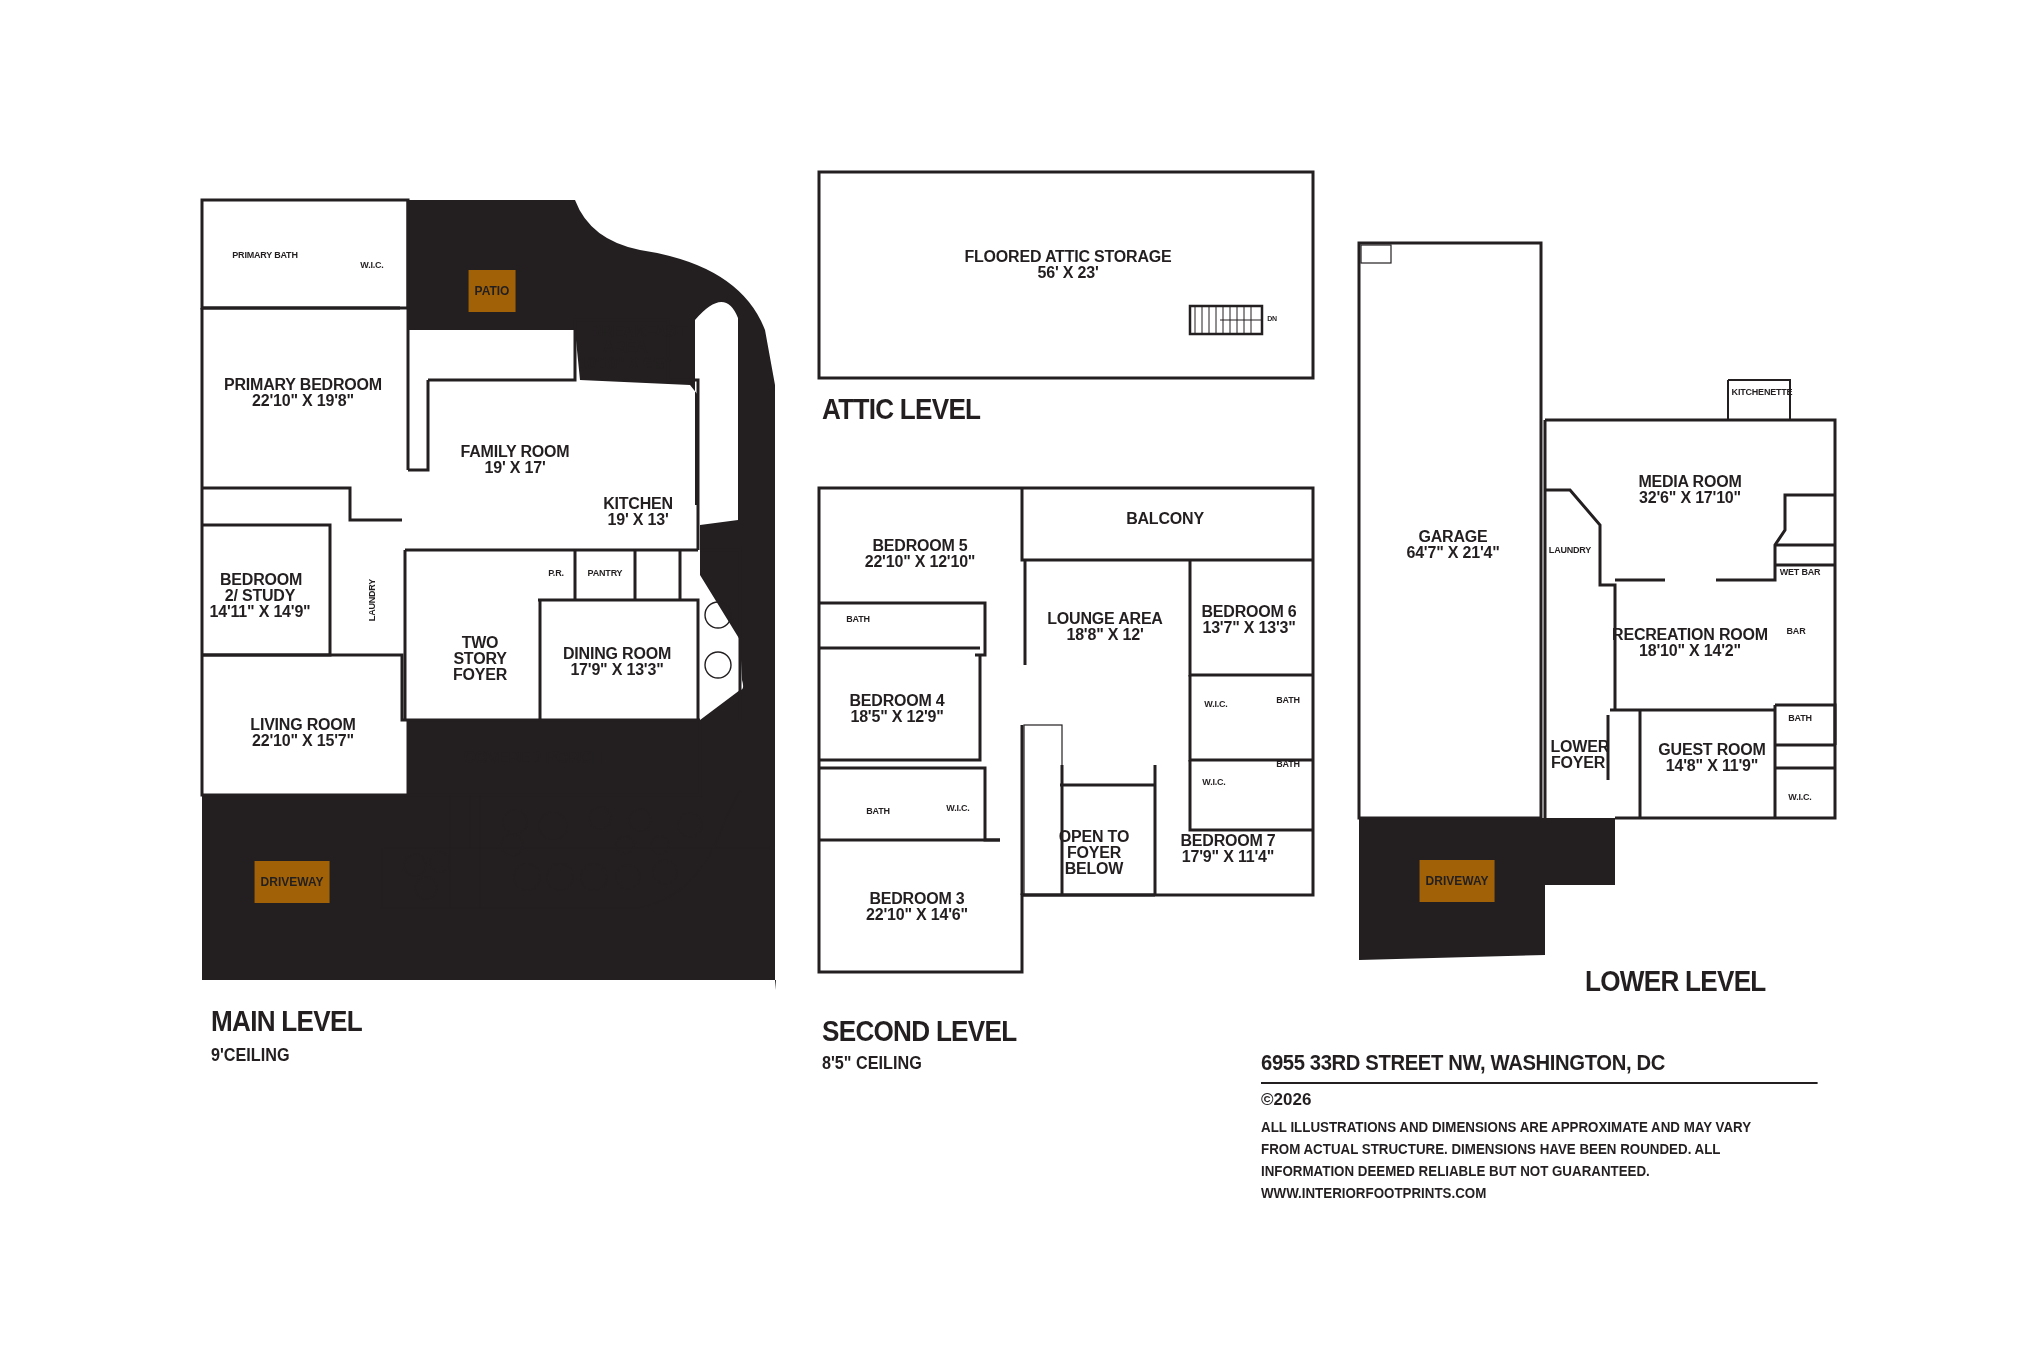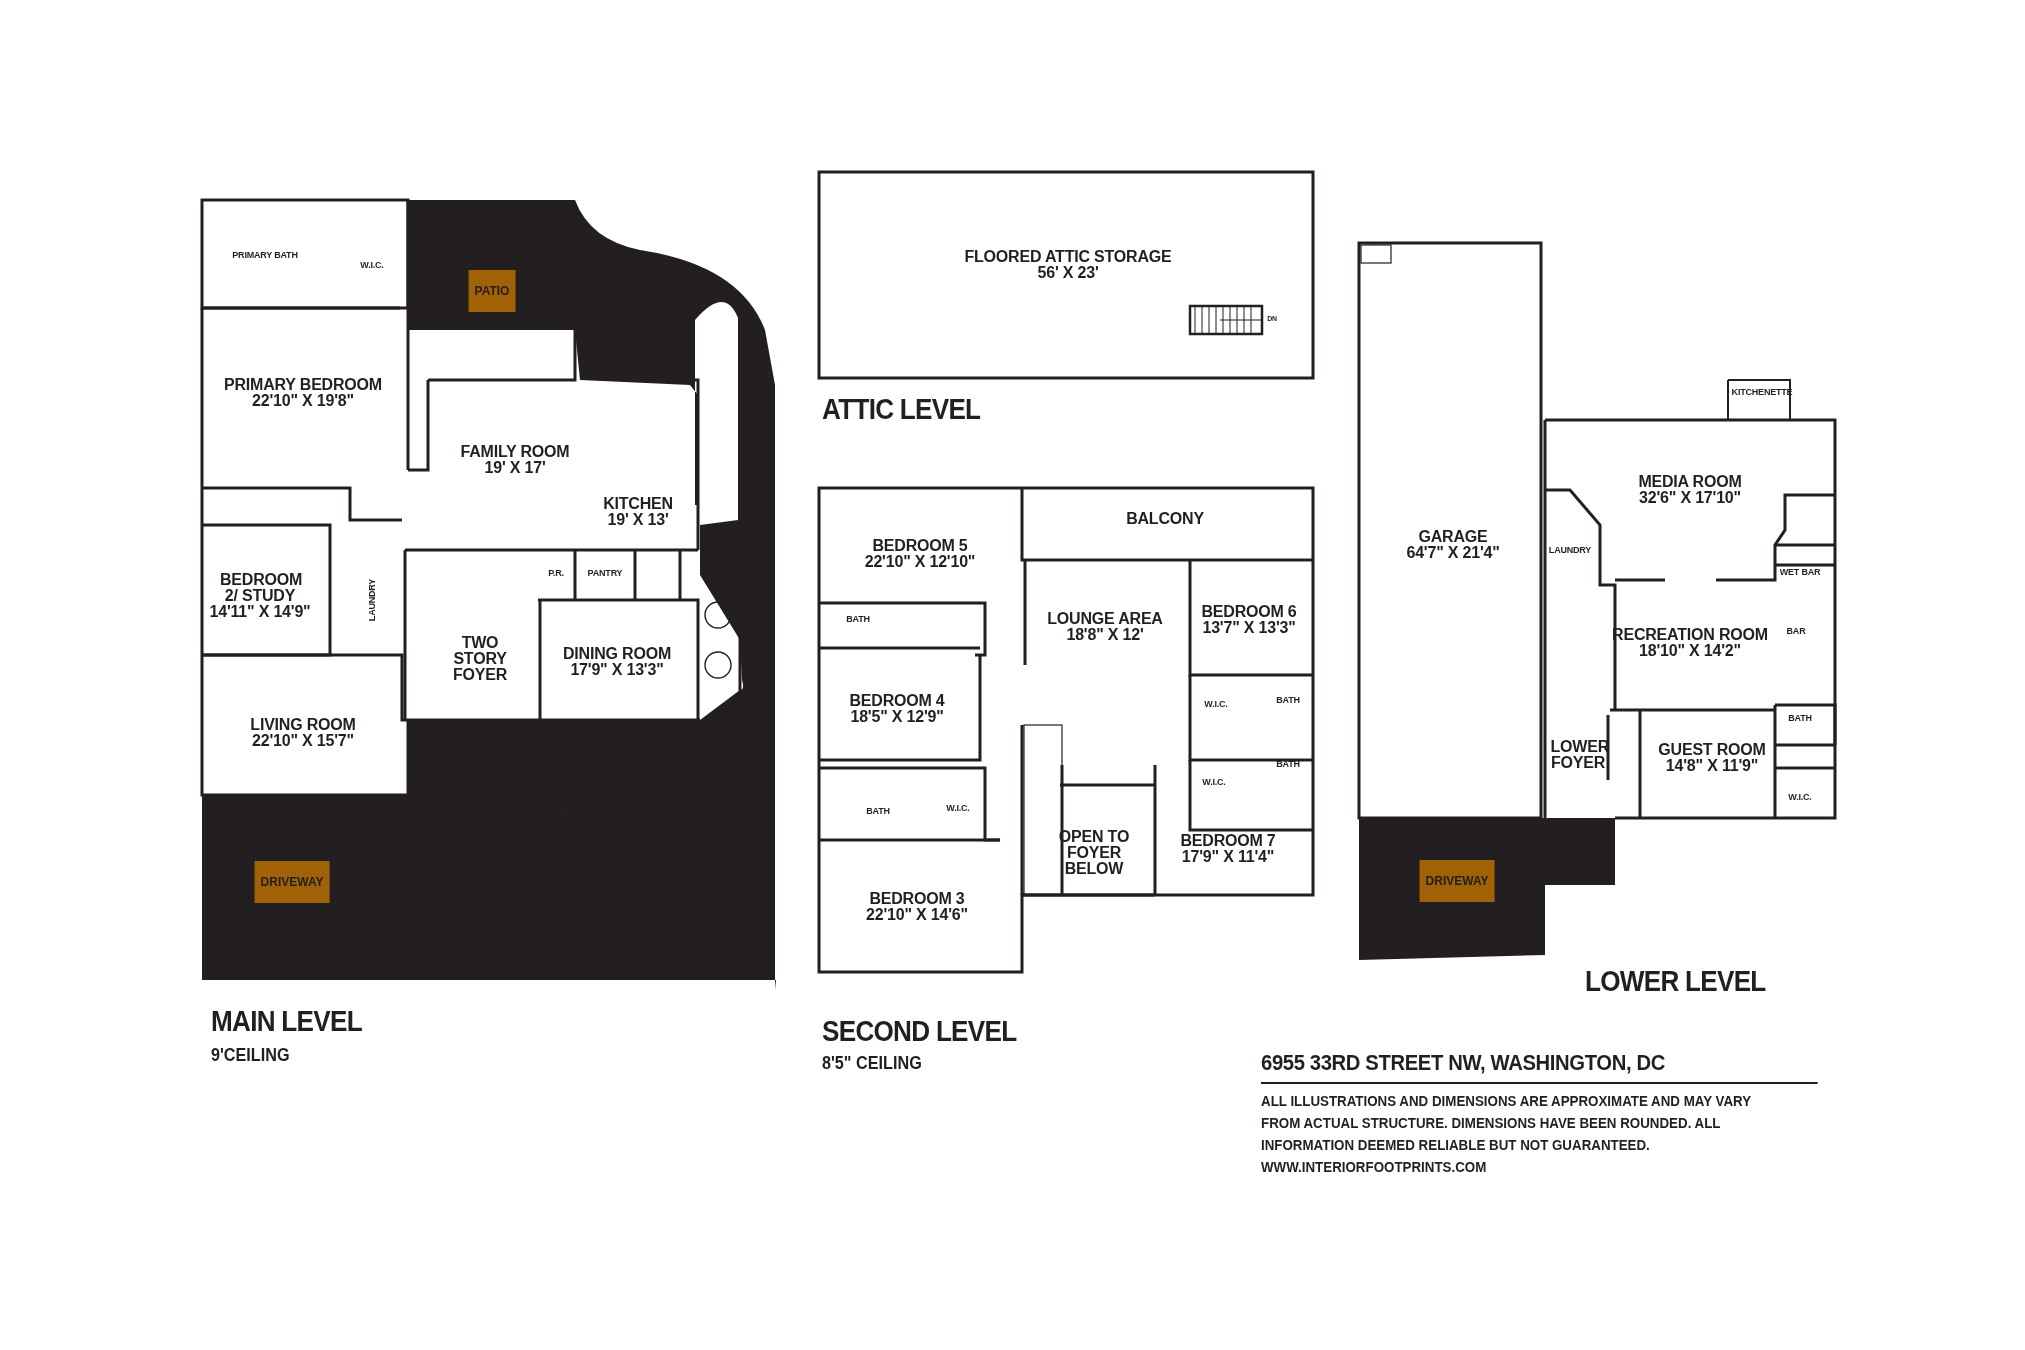--- a/index.html
+++ b/index.html
@@ -239,19 +239,20 @@
 
 <div class="level-title" style="left:211px;top:1005px;">MAIN LEVEL</div>
 <div class="level-sub" style="left:211px;top:1045px;">9'CEILING</div>
 <div class="level-title" style="left:822px;top:393px;">ATTIC LEVEL</div>
 <div class="level-title" style="left:822px;top:1015px;">SECOND LEVEL</div>
 <div class="level-sub" style="left:822px;top:1053px;">8'5" CEILING</div>
 <div class="level-title" style="left:1585px;top:965px;">LOWER LEVEL</div>
 
 <div class="footer">
   <div class="addr">6955 33RD STREET NW, WASHINGTON, DC</div>
+  <div class="copy">©2026</div>
   <div class="disc">
     <div>ALL ILLUSTRATIONS AND DIMENSIONS ARE APPROXIMATE AND MAY VARY</div>
     <div>FROM ACTUAL STRUCTURE. DIMENSIONS HAVE BEEN ROUNDED. ALL</div>
     <div>INFORMATION DEEMED RELIABLE BUT NOT GUARANTEED.</div>
     <div>WWW.INTERIORFOOTPRINTS.COM</div>
   </div>
 </div>
 
 </body></html>

